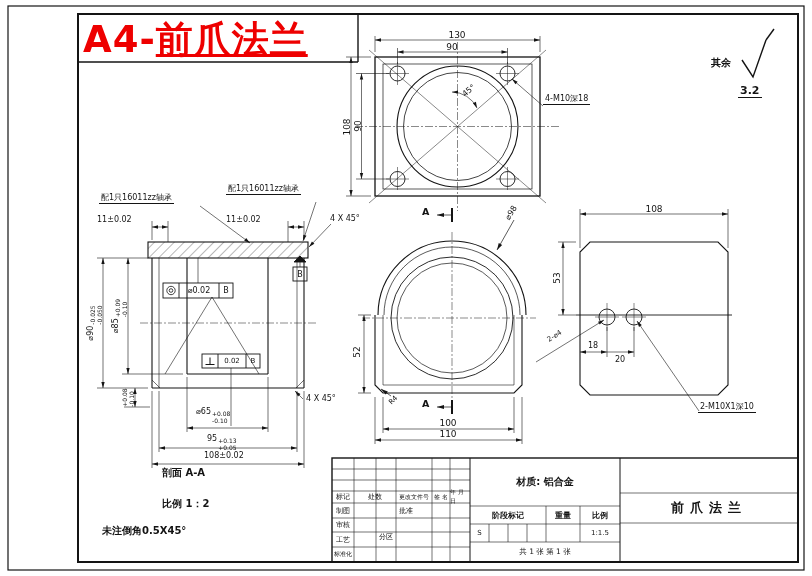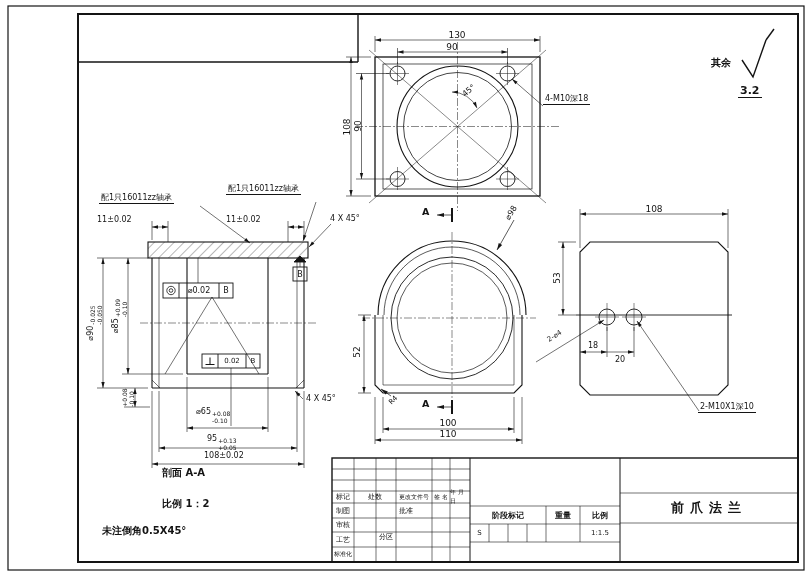--- a/index.html
+++ b/index.html
@@ -249,20 +249,23 @@
           <line x1="580" y1="506" x2="580" y2="542"></line>
       <line x1="489" y1="524" x2="489" y2="542"></line>
           <line x1="508" y1="524" x2="508" y2="542"></line>
       <line x1="527" y1="524" x2="527" y2="542"></line>
       <line x1="620" y1="493" x2="798" y2="493"></line>
           <line x1="620" y1="523" x2="798" y2="523"></line>
     </g>
   </g>
 </svg>
 
+<div class="red-title">
+  <span>A4-</span><span class="nm">前爪法兰</span>
+</div>
 
 <div class="t" style="left:711px;top:58px;font-size:10px;font-weight:bold;">其余</div>
 <div class="t ul" style="left:738px;top:40px;font-size:11px;font-weight:bold;margin-top:45px;">3.2</div>
 
 <div class="t dim c" style="left:457px;top:31px;">130</div>
 <div class="t dim c" style="left:452px;top:43px;">90</div>
 <div class="t dim r90" style="left:347px;top:127px;">108</div>
 <div class="t dim r90" style="left:358px;top:126px;">90</div>
 <div class="t sm" style="left:462px;top:87px;transform:rotate(-40deg);">45°</div>
 <div class="t sm ul" style="left:543px;top:95px;">4-M10深18</div>
@@ -322,21 +325,23 @@
 <div class="cell tb" style="left:354px;top:491px;width:42px;height:12px;">处数</div>
 <div class="cell tb" style="left:376px;top:491px;width:20px;height:12px;margin-top:40px;">分区</div>
 <div class="cell tb6" style="left:396px;top:491px;width:36px;height:12px;">更改文件号</div>
 <div class="cell tb6" style="left:432px;top:491px;width:18px;height:12px;">签 名</div>
 <div class="cell tb6" style="left:450px;top:491px;width:20px;height:12px;">年 月 日</div>
 <div class="cell tb" style="left:332px;top:503px;width:22px;height:15px;">制图</div>
 <div class="cell tb" style="left:396px;top:503px;width:20px;height:15px;">批准</div>
 <div class="cell tb" style="left:332px;top:518px;width:22px;height:14px;">审核</div>
 <div class="cell tb" style="left:332px;top:532px;width:22px;height:15px;">工艺</div>
 <div class="cell tb6" style="left:332px;top:547px;width:22px;height:15px;">标准化</div>
+<div class="cell" style="left:470px;top:460px;width:150px;height:44px;font-size:10px;font-weight:bold;">材质: 铝合金</div>
 <div class="cell" style="left:470px;top:506px;width:76px;height:18px;font-size:8px;font-weight:bold;">阶段标记</div>
 <div class="cell" style="left:546px;top:506px;width:34px;height:18px;font-size:8px;font-weight:bold;">重量</div>
 <div class="cell" style="left:580px;top:506px;width:40px;height:18px;font-size:8px;font-weight:bold;">比例</div>
 <div class="cell tb" style="left:470px;top:524px;width:19px;height:18px;">S</div>
 <div class="cell tb" style="left:580px;top:524px;width:40px;height:18px;">1:1.5</div>
+<div class="cell" style="left:470px;top:542px;width:150px;height:20px;font-size:7.5px;">共 1 张 第 1 张</div>
 <div class="cell" style="left:620px;top:493px;width:178px;height:30px;font-size:13px;font-weight:bold;letter-spacing:6px;">前爪法兰</div>
 
 
 </div>
 
 </body></html>

